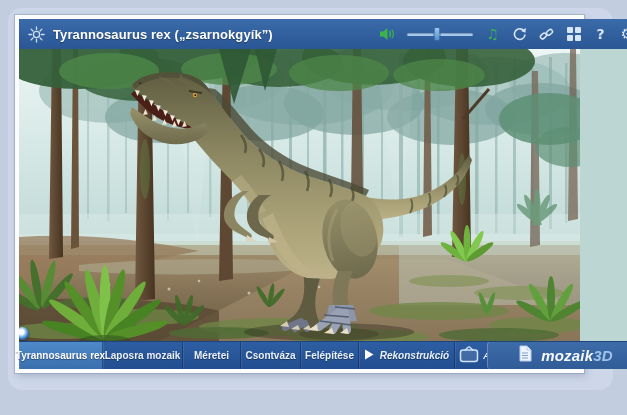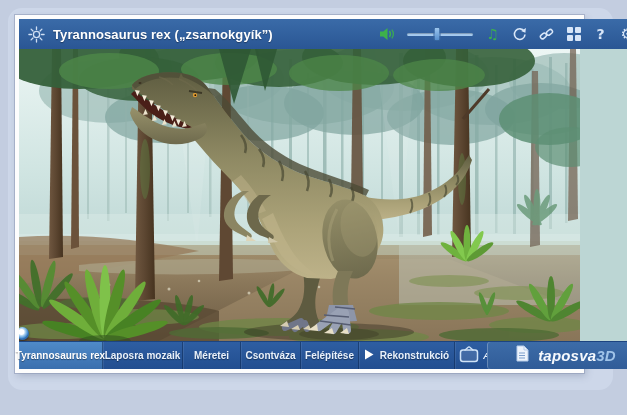--- a/index.html
+++ b/index.html
@@ -33,21 +33,21 @@
   .dot.left{left:-3px;bottom:1px;}
   .dot.right{right:-3px;bottom:1px;}
 
   
   .tabbar{flex:0 0 28px;display:flex;align-items:stretch;background:linear-gradient(#2e5ea2,#224e90);border-top:1px solid #1c4480;box-sizing:border-box;}
   .tab{display:flex;align-items:center;justify-content:center;color:#e9f1fb;font-size:10px;font-weight:bold;
        border-right:1px solid rgba(10,35,75,.5);box-shadow:inset 1px 0 0 rgba(255,255,255,.08);cursor:pointer;
        padding:0 2px;box-sizing:border-box;text-align:center;white-space:nowrap;text-shadow:0 1px 1px rgba(0,0,0,.4);}
   .tab.active{background:linear-gradient(#4f8ac8,#3a6fae);color:#fff;}
   .t0{width:84px}.t1{width:80px}.t2{width:58px}.t3{width:60px}.t4{width:58px}
-  .tab-rekon{width:96px;gap:6px;}
+  .tab-rekon{width:96px;gap:6px;font-style:italic;}
   .tv-btn{width:28px;display:flex;align-items:center;justify-content:center;cursor:pointer;border-right:none;}
   .clip{width:4px;overflow:hidden;display:flex;align-items:center;color:#e9f1fb;font-size:9.5px;font-weight:bold;font-style:italic;}
   .logo-panel{flex:1;display:flex;align-items:center;justify-content:center;gap:9px;cursor:pointer;
               background:linear-gradient(#3d6ca8,#305c98);box-shadow:inset 1px 0 0 rgba(255,255,255,.25);border-radius:3px 0 0 3px;}
   .logo{font-size:15px;font-weight:bold;font-style:italic;letter-spacing:.2px;color:#f6f9fd;}
   .logo .blue{color:#9fc3e8;}
 </style>
 </head>
 <body>
 
@@ -467,19 +467,19 @@
             <svg width="14" height="17" viewBox="0 0 14 17">
               <path d="M2,1 h7 l4,4 v11 h-11 z" fill="#eef4fc" stroke="#b7cde9" stroke-width="1"></path>
               <path d="M9,1 v4 h4" fill="none" stroke="#b7cde9" stroke-width="1"></path>
               <g stroke="#7d9fcc" stroke-width="1">
                   <path d="M4,8 h6"></path>
                   <path d="M4,10.5 h6"></path>
                   <path d="M4,13 h6"></path>
                 </g>
             </svg>
           </span>
-          <span class="logo"><span>taposva</span><span class="blue">3D</span></span>
+          <span class="logo"><span>mozaik</span><span class="blue">3D</span></span>
         </div>
       </div>
 
     </div>
   </div>
 </div>
 
 </body></html>

